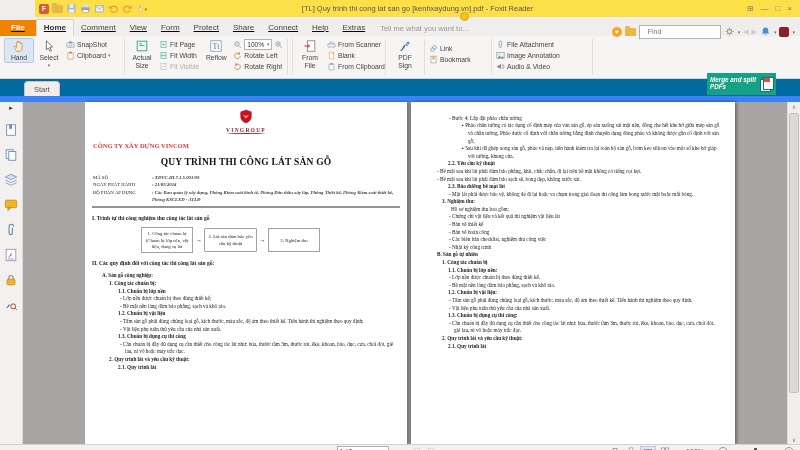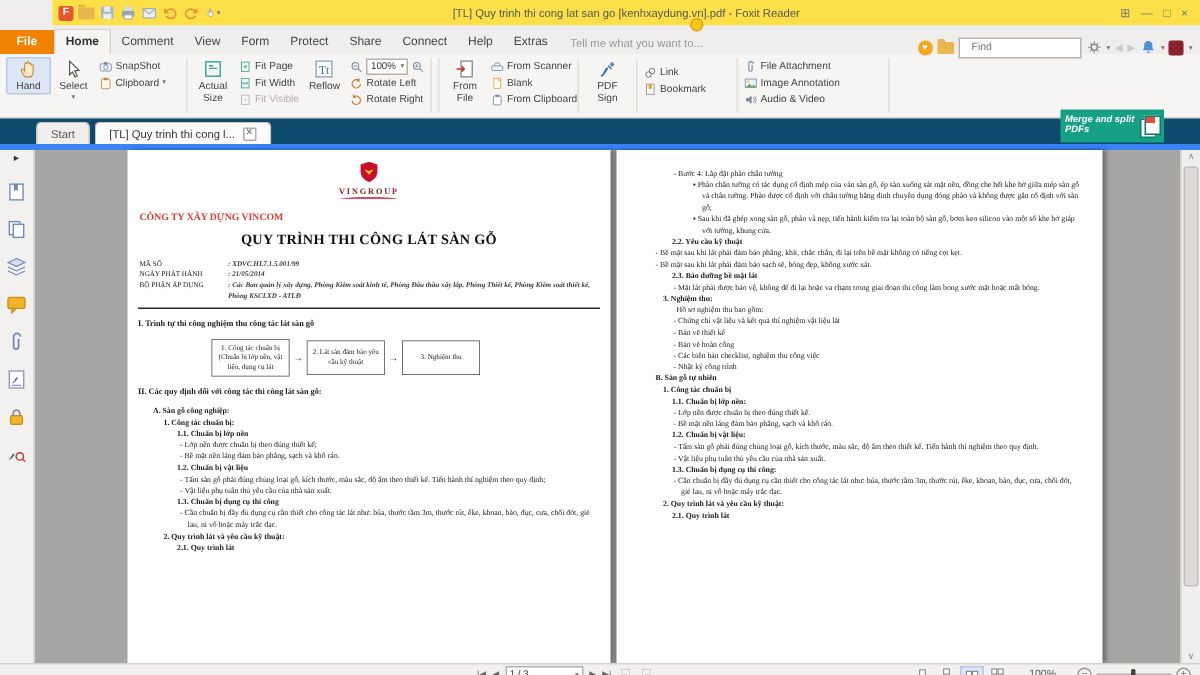--- a/index.html
+++ b/index.html
@@ -8,21 +8,21 @@
   
   .titlebar{height:17px;display:flex;align-items:center;position:relative;background:#fde047;margin-left:35px;}
   .qat{display:flex;gap:3px;padding-left:4px;align-items:center;z-index:2;}
   .qic{width:11px;height:11px;display:flex;align-items:center;justify-content:center;font-size:8px;}
   .qsq{width:10px;height:10px;border-radius:2px;display:flex;align-items:center;justify-content:center;color:#fff;font-size:7px;font-weight:bold;}
   .wtitle{position:absolute;left:0;right:0;text-align:center;font-size:7.5px;color:#555;}
   .wincontrols{margin-left:auto;display:flex;gap:7px;padding-right:8px;z-index:2;font-size:8px;color:#777;}
   .wincontrols span{cursor:default;}
   
   .tabrow{height:19px;display:flex;align-items:flex-end;background:#f0eeec;position:relative;}
-  .rtabs{display:flex;align-items:center;}
+  .rtabs{display:flex;align-items:center;text-decoration:underline;}
   .rtab{padding:3px 7px 4px;font-size:8px;color:#444;}
   .rtab.file{background:#f08300;color:#fff;font-weight:bold;padding:3px 11px 4px;}
   .rtab.active{background:#f7f5f3;border:1px solid #d8d4d0;border-bottom:none;font-weight:bold;color:#333;}
   .tellme{display:flex;align-items:flex-end;gap:3px;font-size:7.5px;color:#999;margin-left:8px;padding-bottom:3px;flex-direction:column;}
   .bulb{width:7px;height:7px;border-radius:50%;background:#f5c518;border:1px solid #d8a512;display:inline-block;}
   
   .findrow{position:absolute;top:24px;right:5px;height:15px;display:flex;align-items:center;gap:3px;z-index:8;}
   .fico{width:11px;height:11px;display:flex;align-items:center;justify-content:center;font-size:8px;color:#8a8a8a;}
   .heartc{width:10px;height:10px;border-radius:50%;background:#f5a623;color:#fff;font-size:6px;display:flex;align-items:center;justify-content:center;}
   .folderc{width:11px;height:8px;background:#e8b64c;border-radius:1px;position:relative;}
@@ -44,21 +44,21 @@
   .ic{width:14px;height:14px;display:block;}
   .ic svg{width:100%;height:100%;display:block;}
   .ic.s{width:9px;height:9px;}
   .blabel{font-size:6.8px;color:#444;text-align:center;line-height:1.15;margin-top:1px;white-space:pre-line;}
   .smallcol{display:flex;flex-direction:column;gap:1px;padding-top:1px;}
   .smallcol.mid{justify-content:center;padding-top:5px;}
   .smallbtn{display:flex;align-items:center;gap:2px;font-size:6.8px;color:#444;padding:0 2px;height:10px;white-space:nowrap;}
   .smallbtn.dis{color:#b0aca8;}
   .zoombox{border:1px solid #b5b1ad;background:#fff;font-size:6.5px;padding:0 2px;height:9px;display:flex;align-items:center;gap:3px;color:#333;}
   
-  .doctabs{height:17px;background:#0c4a6e;display:flex;align-items:flex-end;padding-left:24px;border-bottom:4px solid #3b82f6;position:relative;}
+  .doctabs{height:17px;background:#0369a1;display:flex;align-items:flex-end;padding-left:24px;border-bottom:6px solid #3b82f6;position:relative;}
   .dtab{height:14px;display:flex;align-items:center;gap:5px;padding:0 9px;font-size:7.5px;color:#555;border:1px solid #c9c5c1;border-bottom:none;border-radius:4px 4px 0 0;background:#f0edea;margin-right:3px;}
   .dtab.active{background:#fcfbfa;color:#333;}
   .closex{font-size:6px;color:#666;border:1px solid #b0aca8;border-radius:1px;width:7px;height:7px;line-height:7px;text-align:center;background:#fff;}
   .banner{position:absolute;right:24px;top:-6px;width:63px;height:22px;background:#16a085;color:#fff;
           font-size:6.3px;font-style:italic;font-weight:bold;display:flex;align-items:center;gap:3px;padding:0 3px;z-index:9;line-height:1.1;}
   .bpages{width:13px;height:14px;position:relative;flex:none;}
   .bpages i{position:absolute;width:9px;height:11px;background:#fff;border:1px solid #0e7a66;}
   .bpages i:nth-child(1){left:0;top:2px;}
   .bpages i:nth-child(2){left:3px;top:0;background:#fdfdfd;}
   .bpages b{position:absolute;left:4px;top:1px;width:6px;height:4px;background:#e74c3c;}
@@ -510,24 +510,20 @@
       <div class="glabel">Insert</div>
     </div>
     <div class="gsep"></div>
   </div>
 
   <div class="doctabs">
     <div id="doctabs" style="display:flex;align-items:flex-end">
         <div class="dtab">
           <span>Start</span>
         </div>
-        <div class="dtab active">
-          <span>[TL] Quy trinh thi cong l...</span>
-          <span class="closex">✕</span>
-        </div>
       </div>
     <div class="banner">
       <span>Merge and split PDFs</span>
       <span class="bpages">
           <i></i>
           <i></i>
           <b></b>
         </span>
     </div>
   </div>

